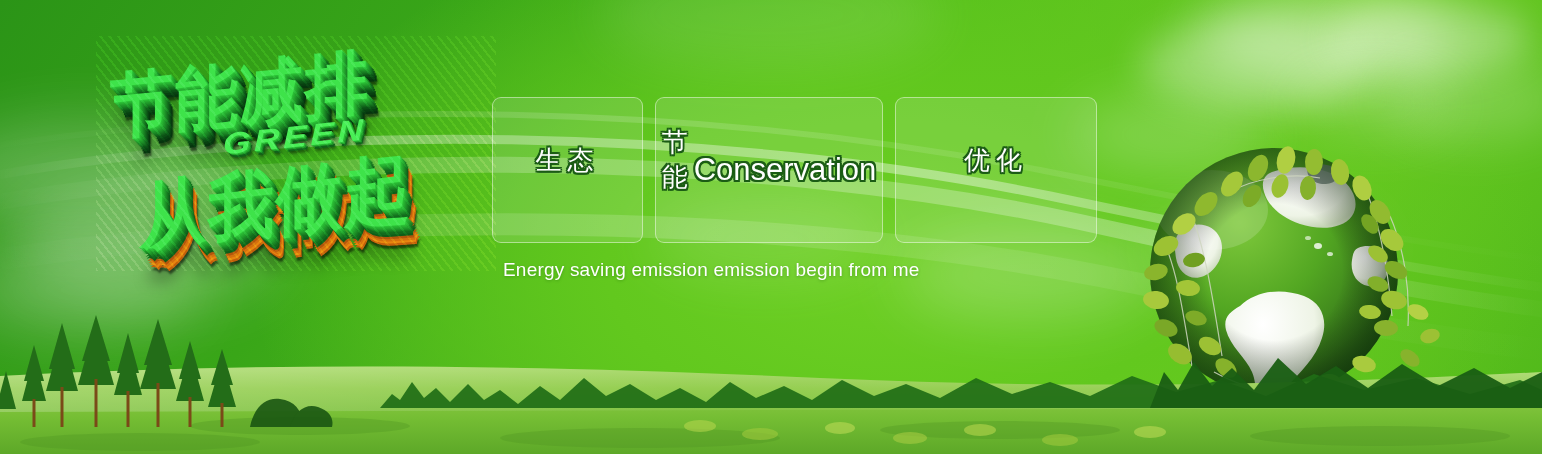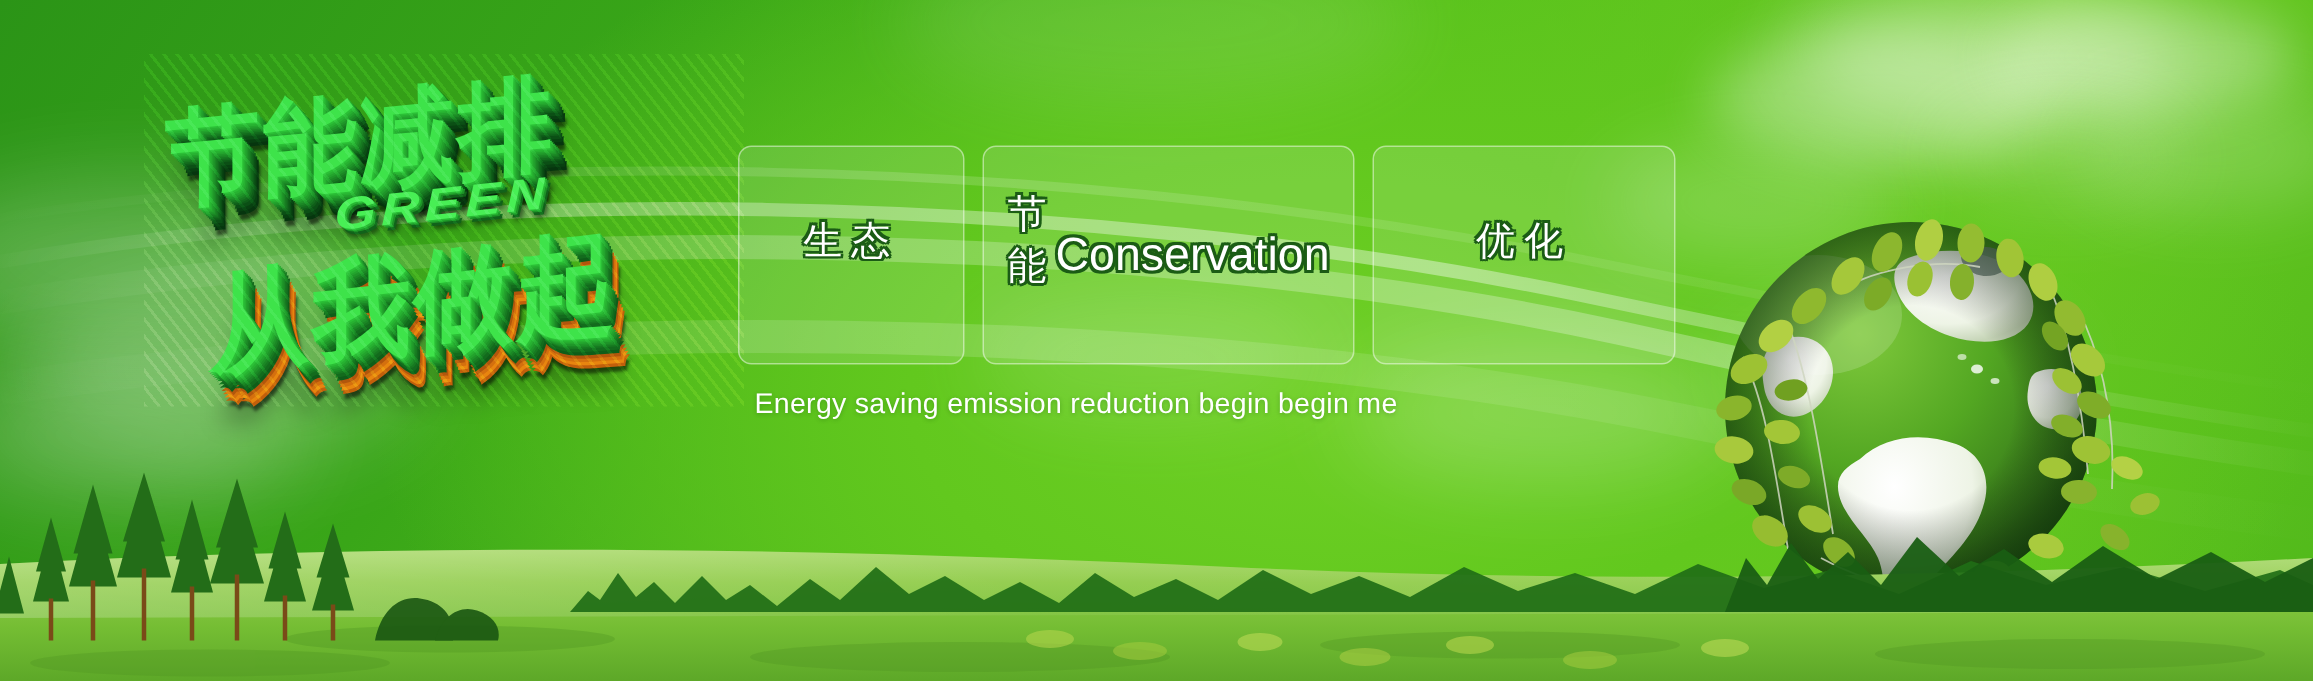--- a/index.html
+++ b/index.html
@@ -159,30 +159,30 @@
     <div class="ta-line ta-top">节能减排</div>
     <div class="ta-line ta-green">GREEN</div>
     <div class="ta-line ta-bottom">从我做起</div>
     <div class="ta-texture"></div>
   </div>
 
   <div class="cards">
     <div class="card" style="width:151px;">
       <div class="card-cn">生态</div>
     </div>
-    <div class="card" style="width:248px;">
+    <div class="card" style="width:228px;">
       <div class="card-cn">节能</div>
       <div class="card-en">Conservation</div>
     </div>
     <div class="card" style="width:202px;justify-content:center;">
       <div class="card-cn">优化</div>
     </div>
   </div>
 
-  <div class="tagline">Energy saving emission reduction begin begin me</div>
+  <div class="tagline">Energy saving emission emission begin from me</div>
 
   <div class="globe-wrap">
     <svg viewBox="0 0 330 310" width="330" height="310">
       <defs>
         <radialGradient id="gsphere" cx="36%" cy="30%" r="78%">
           <stop offset="0" stop-color="#7fc93c"></stop>
           <stop offset=".45" stop-color="#53a722"></stop>
           <stop offset=".82" stop-color="#35761a"></stop>
           <stop offset="1" stop-color="#1f4c12"></stop>
         </radialGradient>

